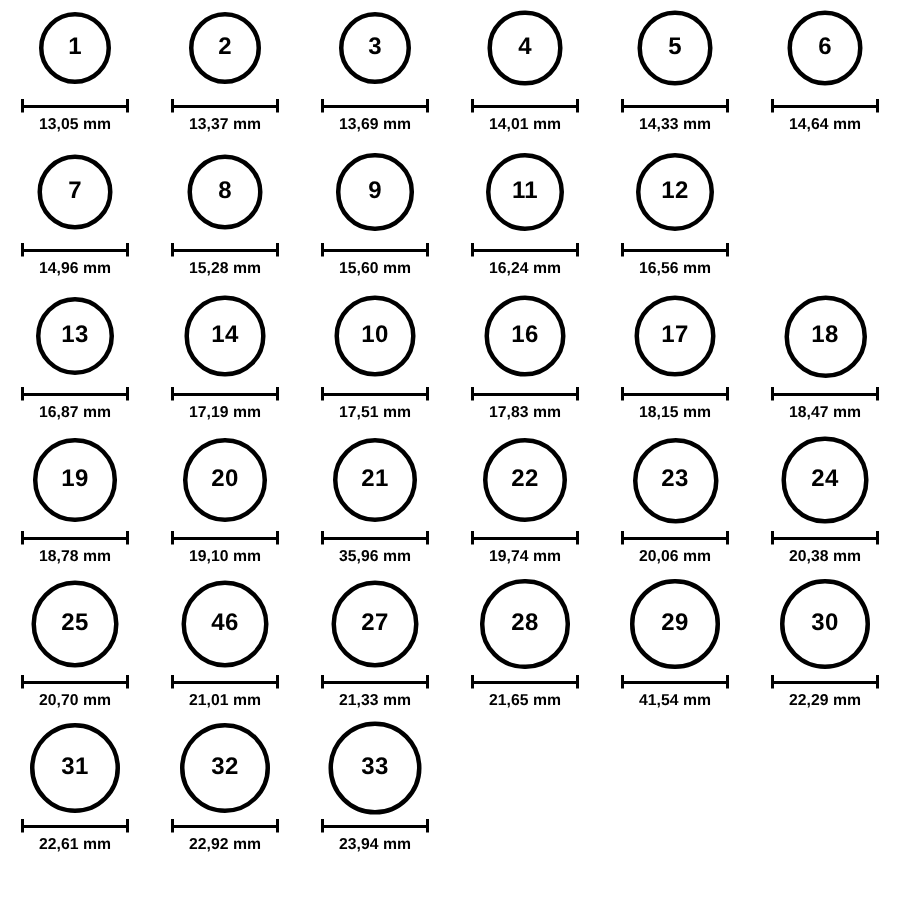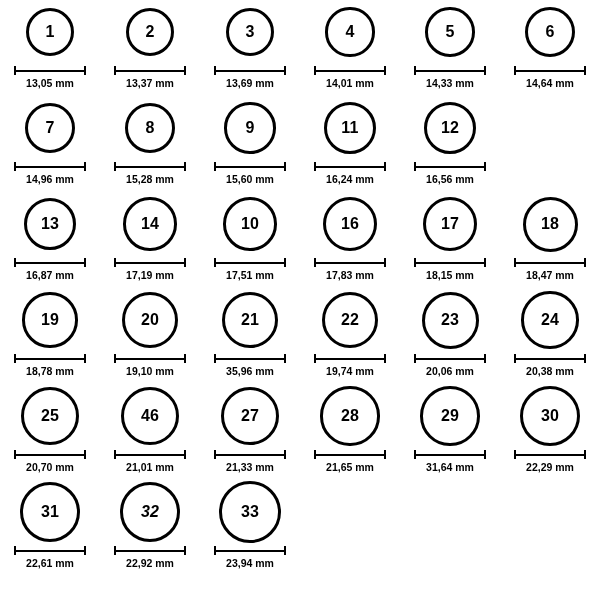--- a/index.html
+++ b/index.html
@@ -461,21 +461,21 @@
         <div class="ring-wrap">
           <div class="ring" style="width: 59.5px; height: 59.5px;">
             <span class="ring-size">29</span>
           </div>
         </div>
         <div class="measure">
           <div class="bar"></div>
           <div class="tick left"></div>
           <div class="tick right"></div>
         </div>
-        <div class="mm">31,64 mm</div>
+        <div class="mm">41,54 mm</div>
       </div>
       <div class="cell">
         <div class="ring-wrap">
           <div class="ring" style="width: 59.9px; height: 59.9px;">
             <span class="ring-size">30</span>
           </div>
         </div>
         <div class="measure">
           <div class="bar"></div>
           <div class="tick left"></div>
@@ -493,21 +493,21 @@
         </div>
         <div class="measure">
           <div class="bar"></div>
           <div class="tick left"></div>
           <div class="tick right"></div>
         </div>
         <div class="mm">22,61 mm</div>
       </div>
       <div class="cell">
         <div class="ring-wrap">
-          <div class="ring" style="width: 60.7px; height: 60.7px; font-style: italic;">
+          <div class="ring" style="width: 60.7px; height: 60.7px;">
             <span class="ring-size">32</span>
           </div>
         </div>
         <div class="measure">
           <div class="bar"></div>
           <div class="tick left"></div>
           <div class="tick right"></div>
         </div>
         <div class="mm">22,92 mm</div>
       </div>

